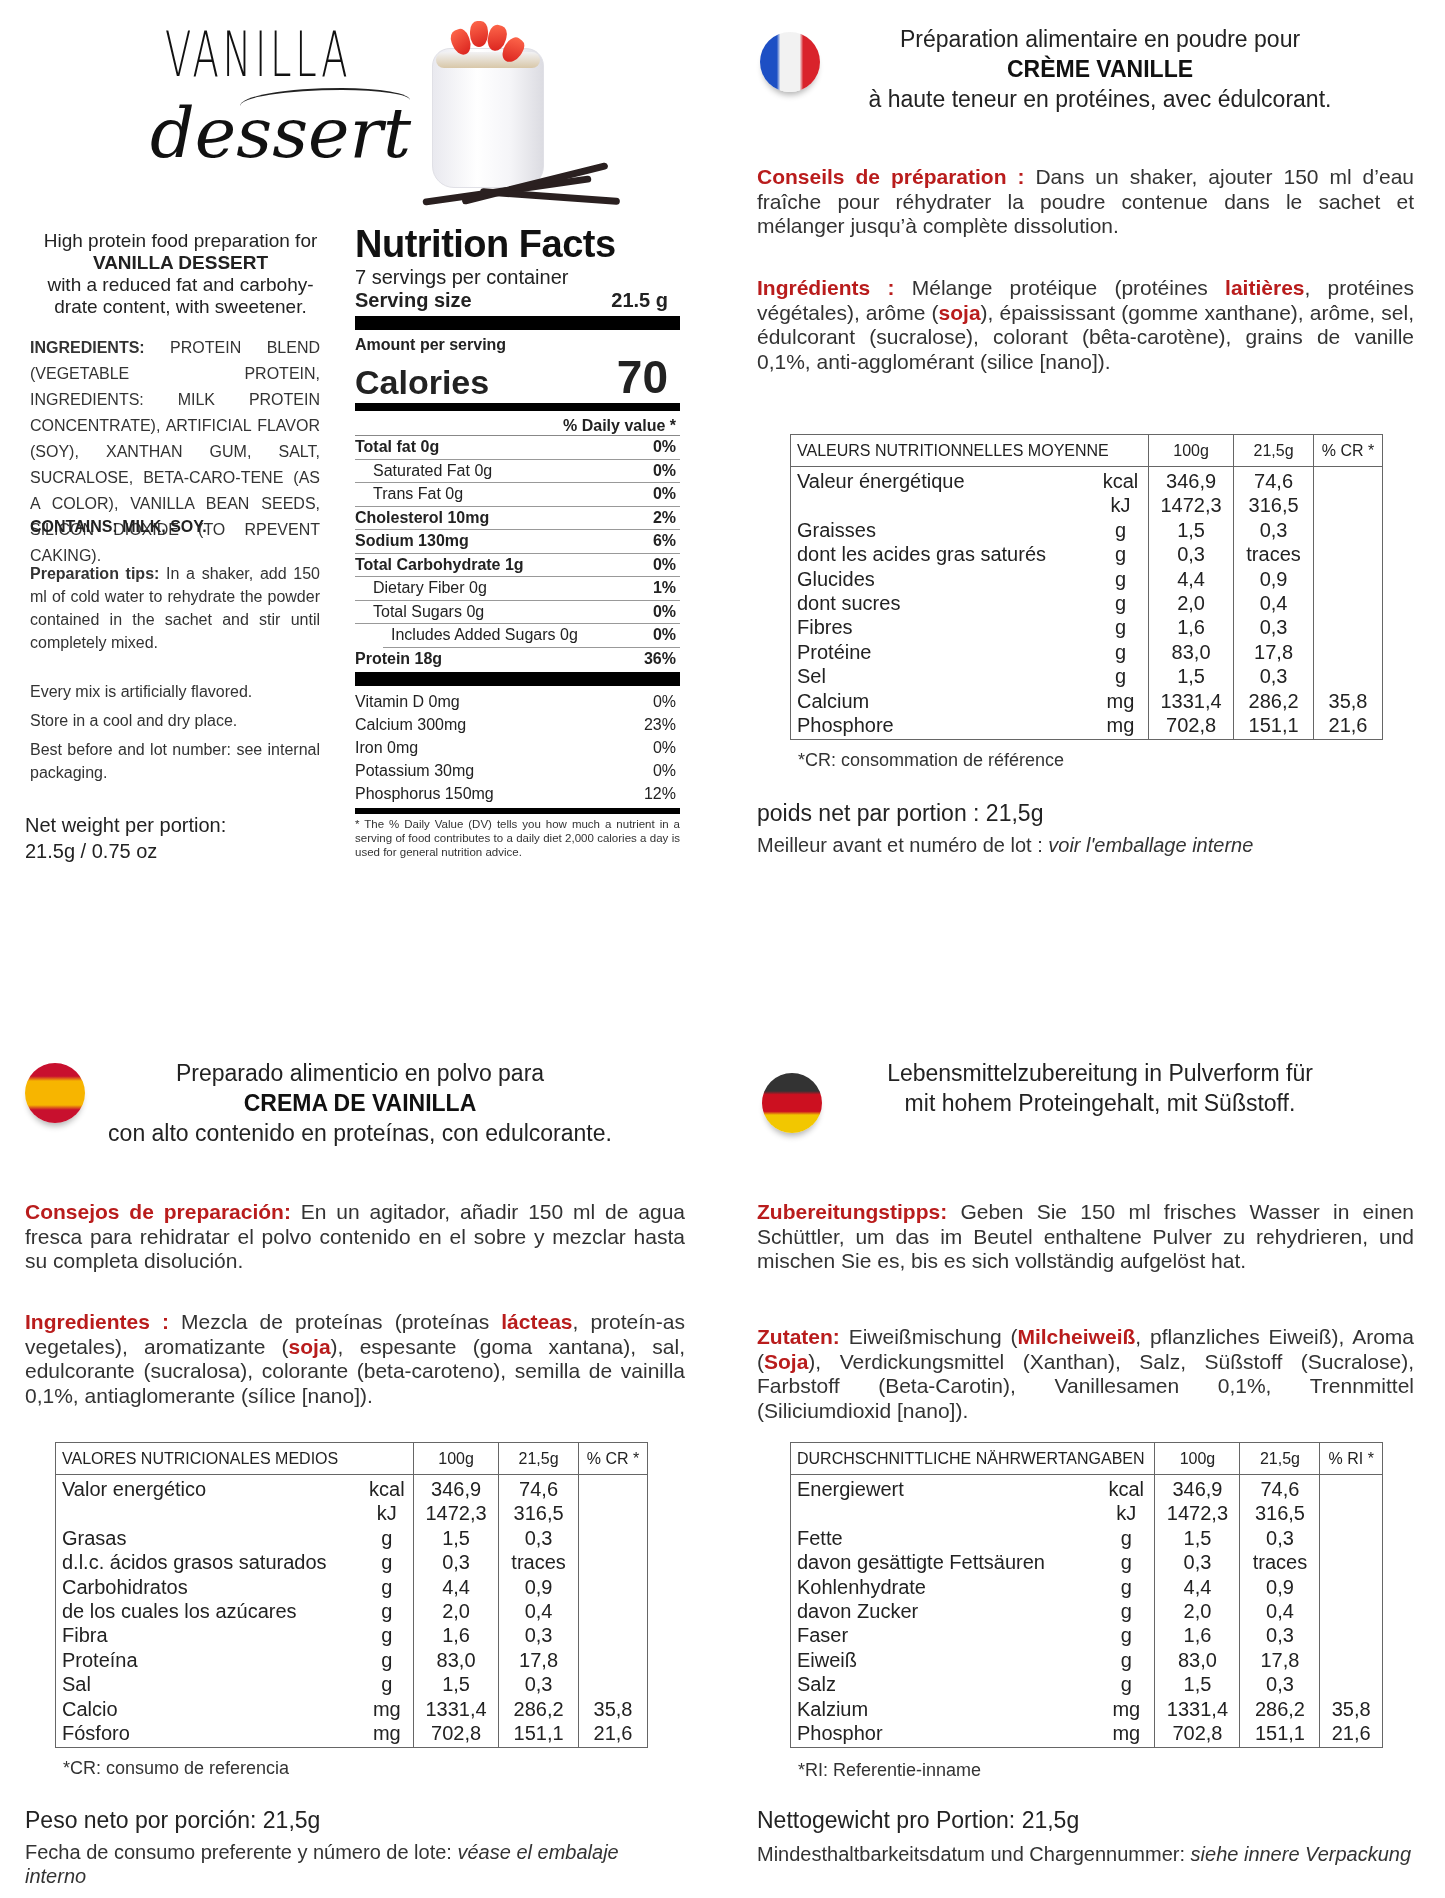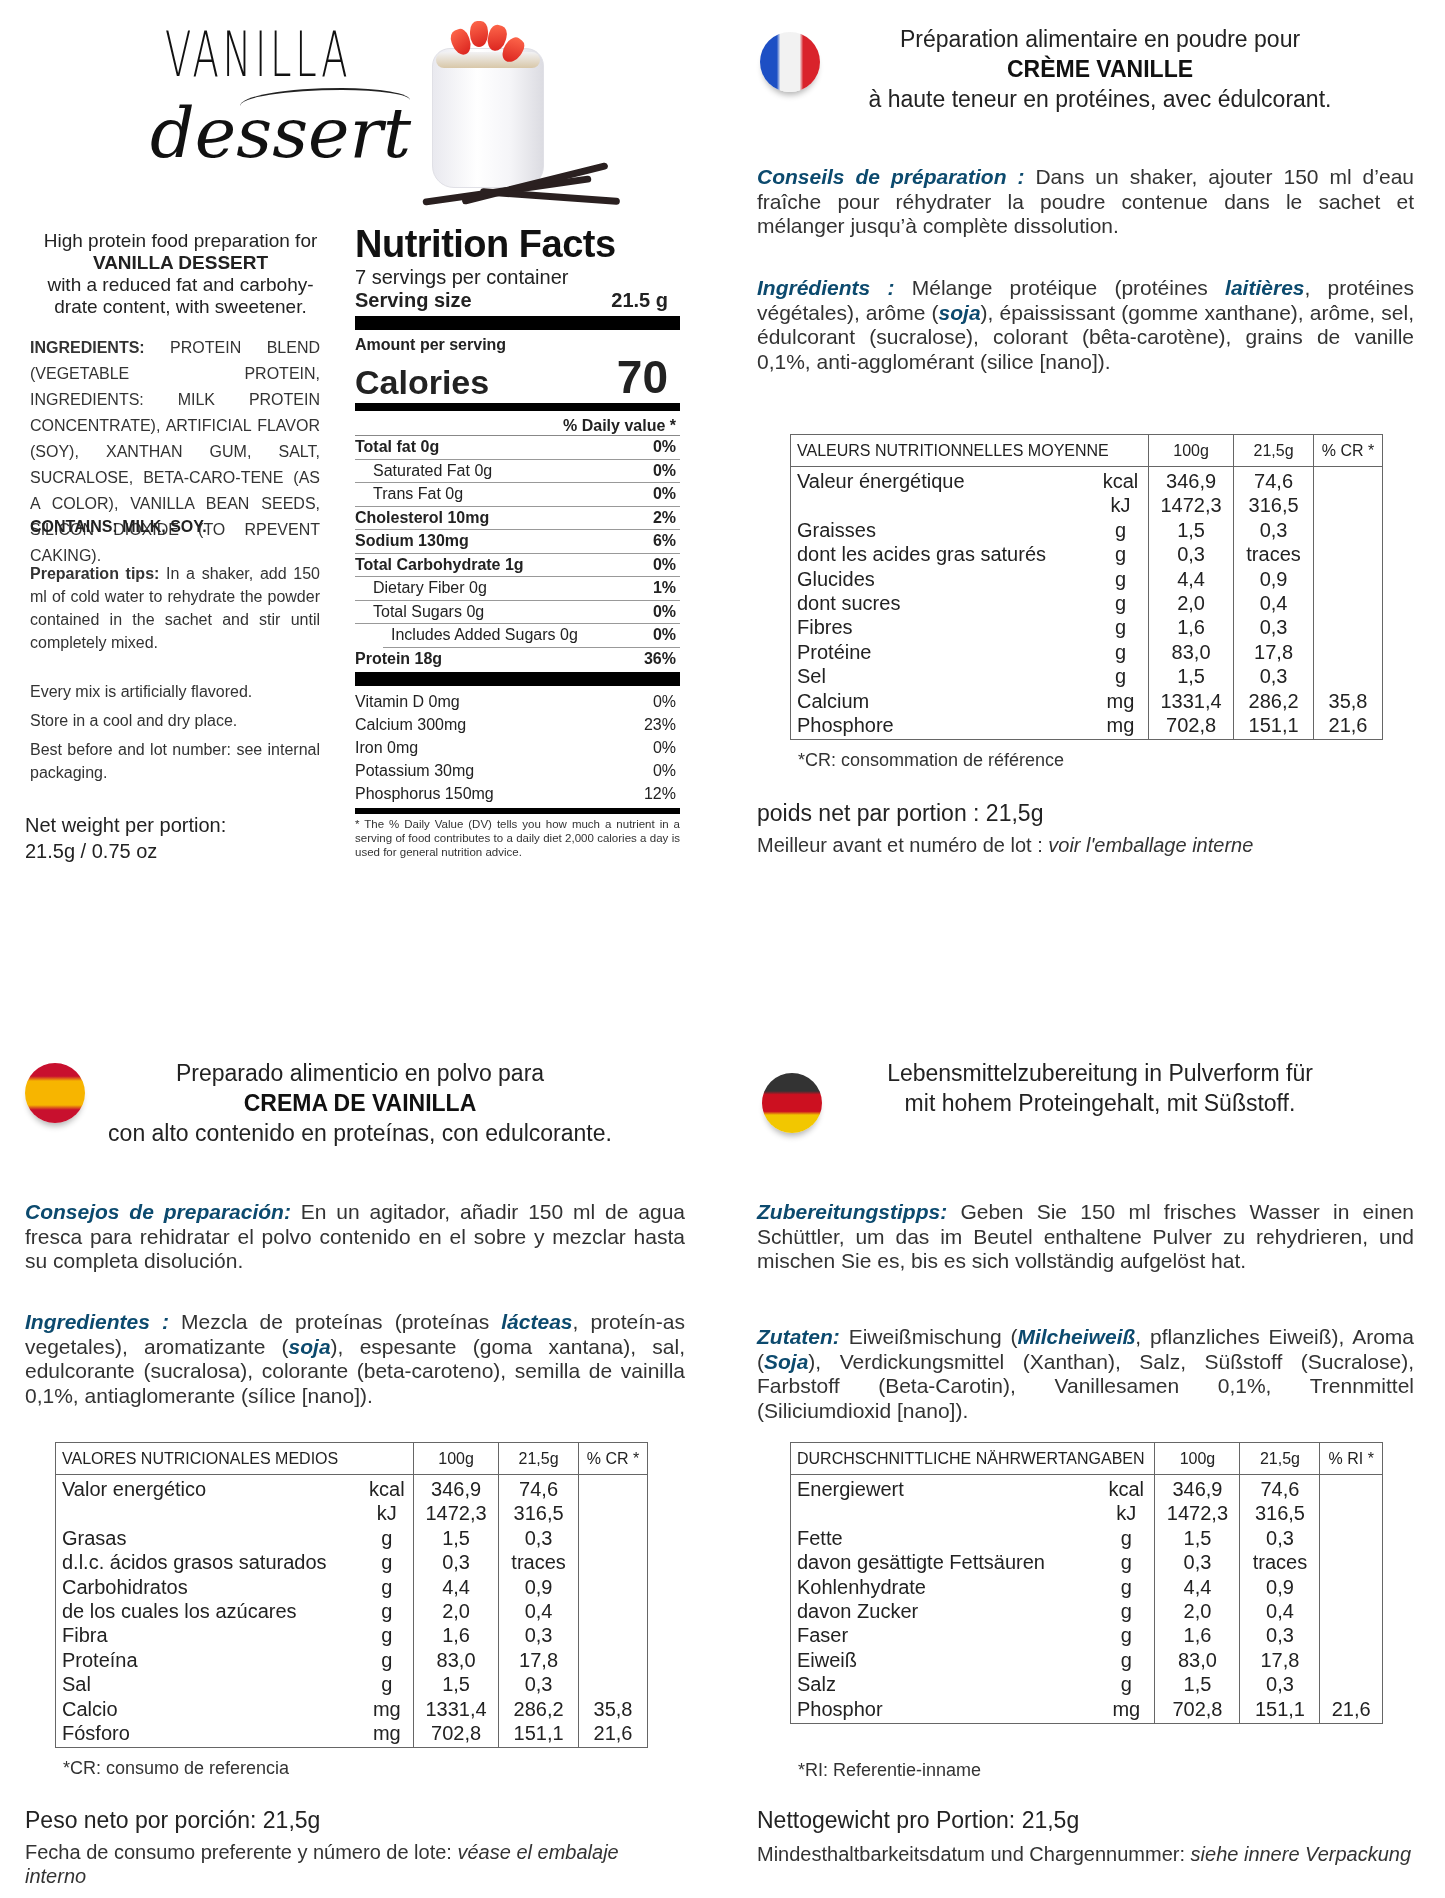--- a/index.html
+++ b/index.html
@@ -49,21 +49,21 @@
 
   
   .flag { width: 60px; height: 60px; border-radius: 50%; box-shadow: 0 6px 6px -3px rgba(0,0,0,0.3); }
   .flag-fr { left: 760px; top: 32px; background: linear-gradient(90deg,#1d4fc4 0 28%,#f2f2f2 34% 66%,#d9232b 72%); }
   .flag-es { left: 25px; top: 1063px; background: linear-gradient(#c8102e 0 22%,#f7b500 30% 70%,#c8102e 78%); }
   .flag-de { left: 762px; top: 1073px; background: linear-gradient(#333 0 30%,#cc1020 36% 64%,#f2c700 70%); }
 
   .head { text-align: center; font-size: 23px; line-height: 30px; color: #222; font-family: "Liberation Sans", sans-serif; }
   .head b { font-weight: 700; color: #111; }
   .para { font-size: 21px; line-height: 24.5px; text-align: justify; color: #333; }
-  .para b { color: #0c4a6e; font-style: italic; }
+  .para b { color: #b91c1c; }
   .head-fr { left: 800px; top: 24px; width: 600px; }
   .head-es { left: 40px; top: 1058px; width: 640px; }
   .head-de { left: 800px; top: 1058px; width: 600px; }
 
   
   .vt { border-collapse: collapse; font-size: 20px; color: #222; }
   .vt th { font-weight: 400; font-size: 16px; border: 1.5px solid #666; padding: 4px 6px; text-align: center; height: 32px; }
   .vt th.first { text-align: left; }
   .vt td { line-height: 24.4px; padding: 0 6px; }
   .vt td.lbl { text-align: left; }
@@ -477,20 +477,27 @@
           <td class="cr"></td>
         </tr>
         <tr>
           <td class="lbl">Salz</td>
           <td class="unit">g</td>
           <td class="num">1,5</td>
           <td class="num">0,3</td>
           <td class="cr"></td>
         </tr>
         <tr>
+          <td class="lbl">Kalzium</td>
+          <td class="unit">mg</td>
+          <td class="num">1331,4</td>
+          <td class="num">286,2</td>
+          <td class="cr">35,8</td>
+        </tr>
+        <tr>
           <td class="lbl">Phosphor</td>
           <td class="unit">mg</td>
           <td class="num">702,8</td>
           <td class="num">151,1</td>
           <td class="cr">21,6</td>
         </tr>
       </tbody>
     </table>
 </div>
 <div class="abs note" style="left:798px;top:1760px;">*RI: Referentie-inname</div>

